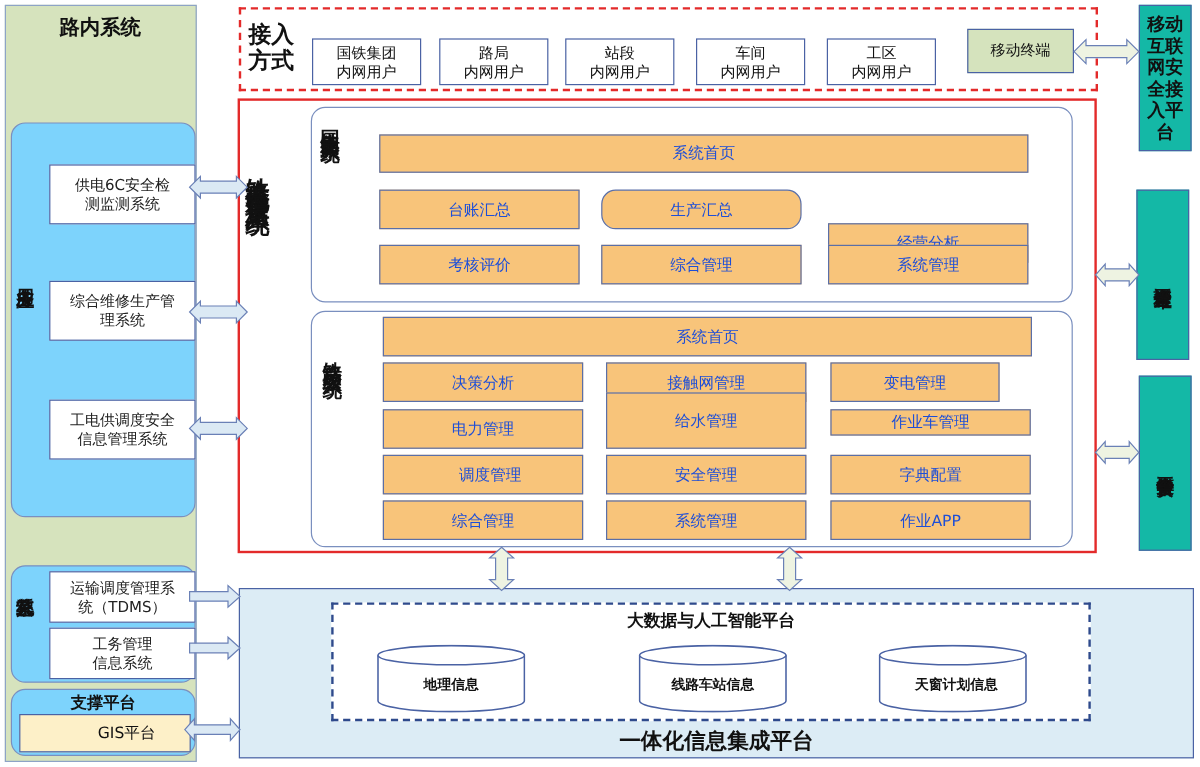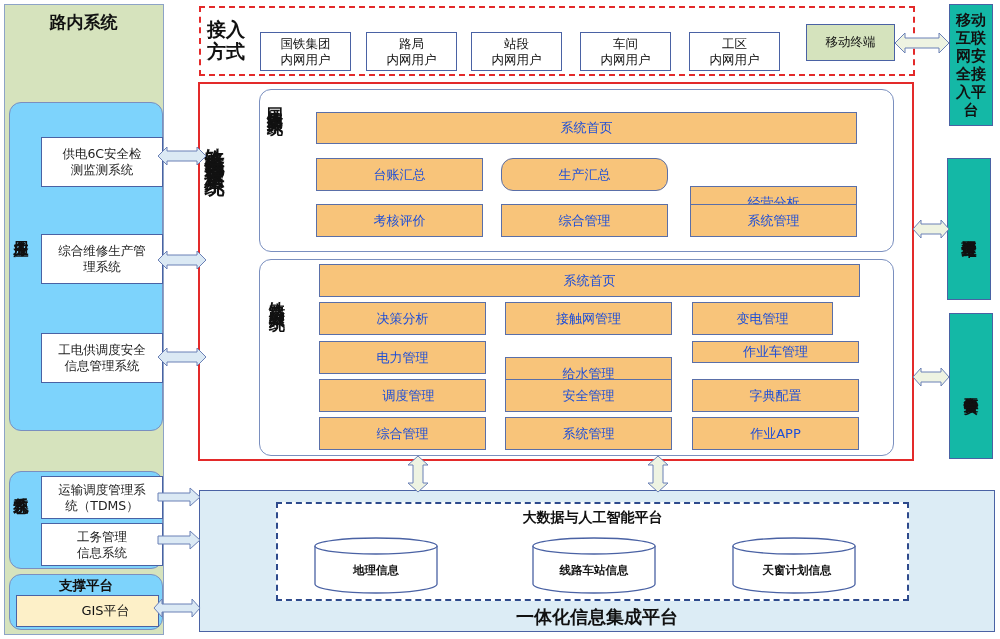--- a/index.html
+++ b/index.html
@@ -134,21 +134,21 @@
     <div class="abs orange center" style="left:430px;top:114px;width:167px;height:33px;">系统管理</div>
   </div>
 
   <div class="abs round-panel" style="left:59px;top:175px;width:635px;height:197px;">
     <div class="abs bold vtext" style="left:8px;top:28px;font-size:16px;line-height:18px;letter-spacing:3px;">铁路局级系统</div>
     <div class="abs orange center" style="left:59px;top:4px;width:541px;height:33px;">系统首页</div>
     <div class="abs orange center" style="left:59px;top:42px;width:167px;height:33px;">决策分析</div>
     <div class="abs orange center" style="left:245px;top:42px;width:167px;height:33px;">接触网管理</div>
     <div class="abs orange center" style="left:432px;top:42px;width:141px;height:33px;">变电管理</div>
     <div class="abs orange center" style="left:59px;top:81px;width:167px;height:33px;">电力管理</div>
-    <div class="abs orange center" style="left:245px;top:97px;width:167px;height:33px;">给水管理</div>
+    <div class="abs orange center" style="left:245px;top:67px;width:167px;height:47px;">给水管理</div>
     <div class="abs orange center" style="left:432px;top:81px;width:167px;height:22px;">作业车管理</div>
     <div class="abs orange center" style="left:59px;top:119px;width:167px;height:33px;padding-left:12px;">调度管理</div>
     <div class="abs orange center" style="left:245px;top:119px;width:167px;height:33px;">安全管理</div>
     <div class="abs orange center" style="left:432px;top:119px;width:167px;height:33px;">字典配置</div>
     <div class="abs orange center" style="left:59px;top:157px;width:167px;height:33px;">综合管理</div>
     <div class="abs orange center" style="left:245px;top:157px;width:167px;height:33px;">系统管理</div>
     <div class="abs orange center" style="left:432px;top:157px;width:167px;height:33px;">作业APP</div>
   </div>
 </div>
 

